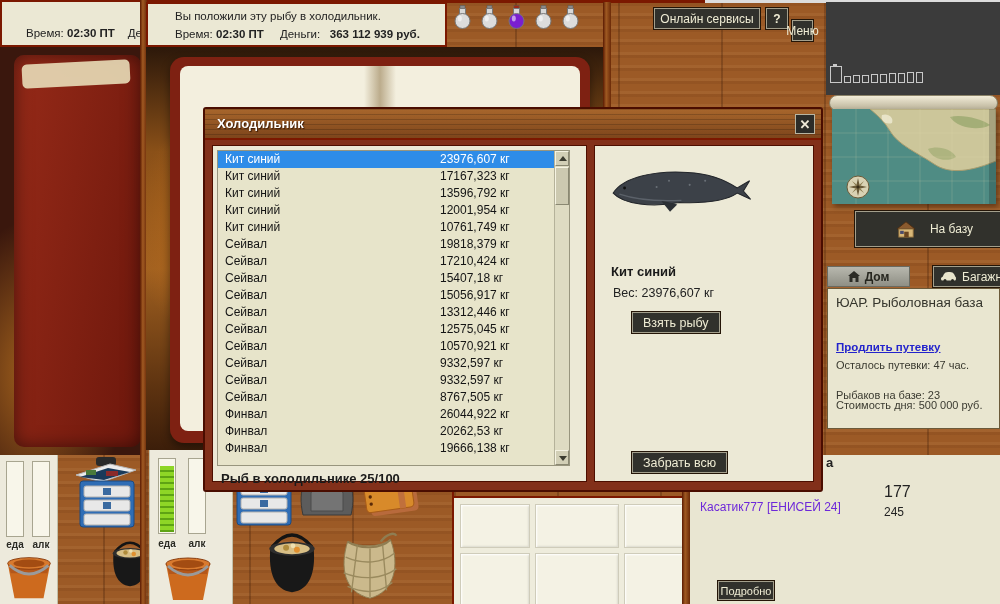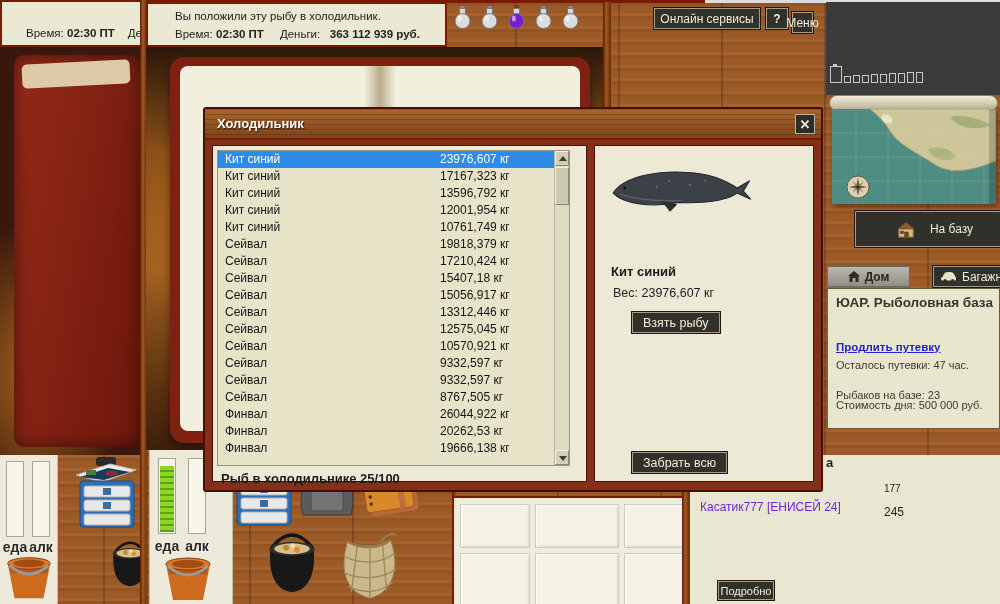--- a/index.html
+++ b/index.html
@@ -55,26 +55,26 @@
   #fish-name{position:absolute;left:16px;top:118px;font-weight:bold;font-size:13px;color:#1a1a1a;}
   #fish-weight{position:absolute;left:18px;top:140px;font-size:12.5px;color:#222;}
   #take-btn{position:absolute;left:16px;top:166px;height:21px;padding:0 10px;font-size:12.5px;}
   #takeall-btn{position:absolute;left:16px;top:306px;height:21px;padding:0 10px;font-size:12.5px;}
   #whale{position:absolute;left:12px;top:16px;}
   
   .gaugepanel{background:#edeadc;border-right:1px solid #c2bfa8;box-sizing:border-box;}
   .gauge{position:absolute;width:18px;height:76px;background:#f8f6ea;border:1px solid #a8a590;box-sizing:border-box;}
   .gauge .fill{position:absolute;left:1px;right:1px;bottom:1px;
         background:repeating-linear-gradient(180deg,#8ed626 0 4px,#5ea314 4px 6px);}
-  .glabel{position:absolute;width:26px;text-align:center;font-size:14px;font-weight:bold;color:#2a2a22;
+  .glabel{position:absolute;width:26px;text-align:center;font-size:10px;font-weight:bold;color:#2a2a22;
         text-shadow:1px 1px 0 rgba(255,255,255,.6);}
   
   #info-panel{left:827px;top:288px;width:173px;height:141px;background:#e9e6d0;border:1px solid #6b5a3a;
         box-sizing:border-box;z-index:40;}
-  #base-title{position:absolute;left:8px;top:6px;font-size:13.5px;font-weight:bold;color:#35352c;}
+  #base-title{position:absolute;left:8px;top:6px;font-size:13.5px;font-weight:normal;color:#35352c;}
   #extend-link{position:absolute;left:8px;top:52px;font-size:11.5px;color:#2323cc;text-decoration:underline;font-weight:bold;}
   .iline{position:absolute;left:8px;font-size:11px;color:#3a3a30;margin:0;}
   .tab{position:absolute;height:21px;display:flex;align-items:center;justify-content:center;gap:5px;
        font-size:12px;box-sizing:border-box;z-index:40;}
   
   #grid-window{left:452px;top:483px;width:238px;height:121px;border-left:2px solid #7b1800;box-sizing:border-box;z-index:30;}
   #grid-window .bar{height:15px;border-bottom:2px solid #7b1800;box-sizing:border-box;}
   #grid-body{background:#eeecdc;height:104px;display:grid;grid-template-columns:70px 84px 70px;
        grid-template-rows:44px 58px;gap:5px;padding:6px;box-sizing:content-box;}
   .gcell{background:#f4f2e4;border:1px solid #cfccba;box-shadow:inset 1px 1px 2px #fff,inset -1px -1px 2px rgba(0,0,0,.1);}
@@ -268,29 +268,29 @@
         <div class="gcell"></div>
         <div class="gcell"></div>
         <div class="gcell"></div>
         <div class="gcell"></div>
       </div>
   </div>
 
   <div class="abs woodstrip" style="left:682px;top:455px;width:8px;height:149px;z-index:30"></div>
   <div class="abs" style="left:690px;top:455px;width:310px;height:149px;background:#e9e6d2;z-index:30">
     <div class="abs" style="left:136px;top:0px;font-weight:bold;font-size:13px;color:#222;">а</div>
-    <div class="abs" style="left:194px;top:28px;font-size:10px;color:#222;">177</div>
+    <div class="abs" style="left:194px;top:28px;font-size:16px;color:#222;">177</div>
     <div class="abs" style="left:10px;top:45px;font-size:12px;color:#6d28d9;">Касатик777 [ЕНИСЕЙ 24]</div>
     <div class="abs" style="left:194px;top:50px;font-size:12px;color:#222;">245</div>
     <div class="abs dbtn" style="left:7px;top:126px;width:56px;height:19px;font-size:11px;">Подробно</div>
   </div>
 
   <div class="abs dbtn" style="left:633px;top:8px;width:106px;height:21px;z-index:20">Онлайн сервисы</div>
   <div class="abs dbtn" style="left:745px;top:8px;width:22px;height:21px;font-weight:bold;z-index:20">?</div>
-  <div class="abs dbtn" style="left:771px;top:12px;width:21px;height:21px;z-index:20">Меню</div>
+  <div class="abs dbtn" style="left:771px;top:20px;width:21px;height:21px;z-index:20">Меню</div>
 
   <div class="abs" style="left:826px;top:2px;width:174px;height:93px;background:#3b3b3b;z-index:40">
     <div id="battery-row" class="abs" style="left:4px;top:64px;">
         <span class="bat"></span>
         <span class="bbox" style="height: 5px;"></span>
         <span class="bbox" style="height: 6px;"></span>
         <span class="bbox" style="height: 6px;"></span>
         <span class="bbox" style="height: 7px;"></span>
         <span class="bbox" style="height: 7px;"></span>
         <span class="bbox" style="height: 8px;"></span>

